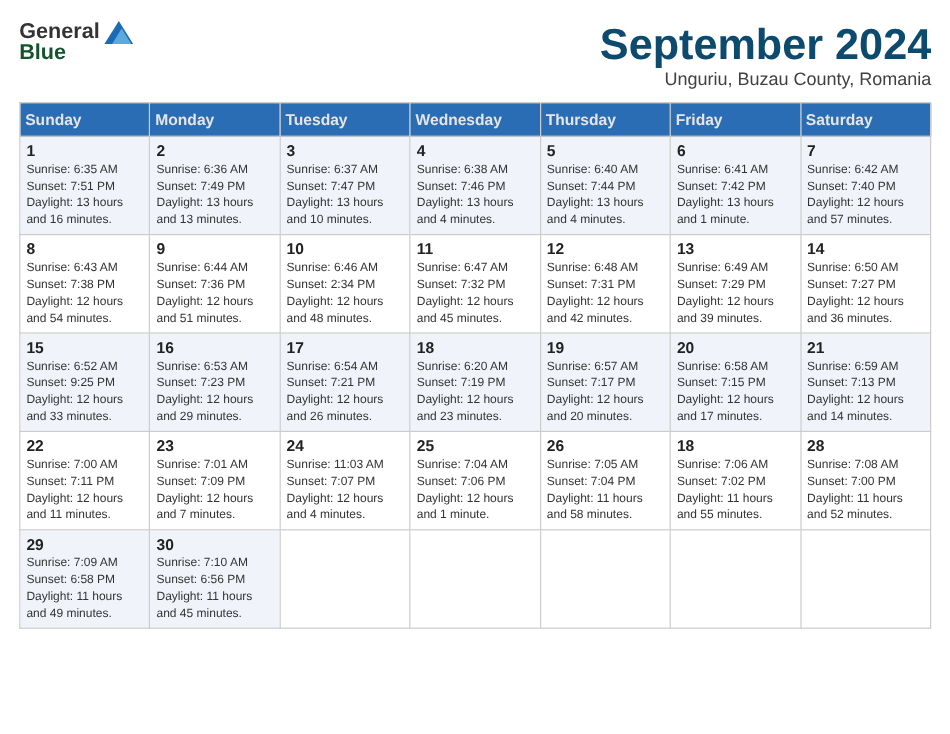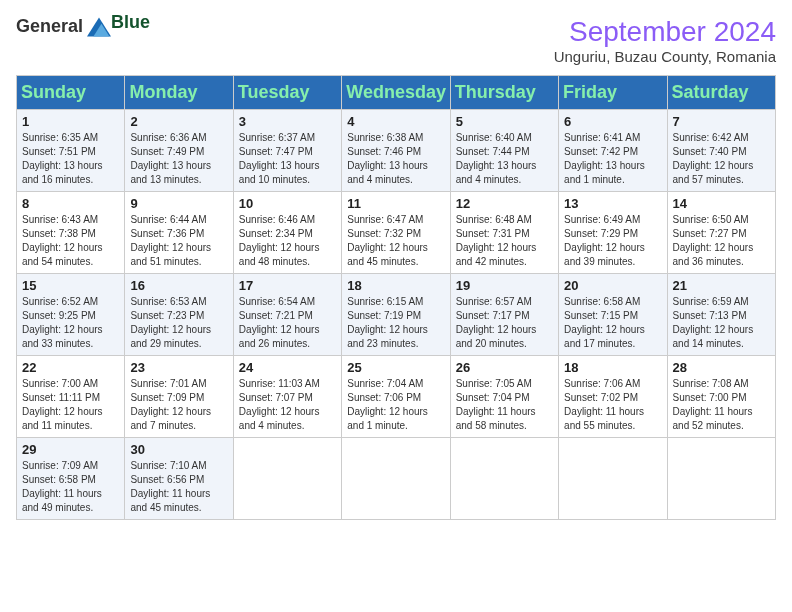--- a/index.html
+++ b/index.html
@@ -11,21 +11,21 @@
       padding: 16px;
     }
     .header {
       display: flex;
       align-items: flex-start;
       justify-content: space-between;
       margin-bottom: 10px;
     }
     .logo {
       display: flex;
-      flex-direction: row;
+      flex-direction: column;
       align-items: flex-start;
     }
     .logo-text {
       display: flex;
       align-items: center;
       gap: 2px;
     }
     .logo-general {
       font-size: 18px;
       font-weight: bold;
@@ -38,37 +38,37 @@
     }
     .logo-icon {
       width: 24px;
       height: 20px;
       margin-left: 2px;
     }
     .title-block {
       text-align: right;
     }
     .month-title {
-      font-size: 28px;
-      font-weight: normal;
-      color: #8b5cf6;
+      font-size: 36px;
+      font-weight: bold;
+      color: #0c4a6e;
     }
     .subtitle {
       font-size: 15px;
       color: #404040;
     }
     table {
       width: 100%;
       border-collapse: collapse;
       table-layout: fixed;
     }
     thead tr th {
       background-color: #2a6db5;
-      color: #86efac;
-      font-size: 18px;
+      color: #e5e5e5;
+      font-size: 13px;
       font-weight: bold;
       padding: 6px 4px;
       text-align: left;
       border: 1px solid #ccc;
     }
     tbody tr td {
       vertical-align: top;
       border: 1px solid #ccc;
       padding: 4px 5px;
       font-size: 10.5px;
@@ -266,21 +266,21 @@
         <span class="day-num">17</span>
         <div class="day-info">
           <span>Sunrise: 6:54 AM</span><br>
           <span>Sunset: 7:21 PM</span><br>
           <span>Daylight: 12 hours and 26 minutes.</span>
         </div>
       </td>
         <td>
         <span class="day-num">18</span>
         <div class="day-info">
-          <span>Sunrise: 6:15 AM</span><br>
+          <span>Sunrise: 6:20 AM</span><br>
           <span>Sunset: 7:19 PM</span><br>
           <span>Daylight: 12 hours and 23 minutes.</span>
         </div>
       </td>
         <td>
         <span class="day-num">19</span>
         <div class="day-info">
           <span>Sunrise: 6:57 AM</span><br>
           <span>Sunset: 7:17 PM</span><br>
           <span>Daylight: 12 hours and 20 minutes.</span>
@@ -301,21 +301,21 @@
           <span>Sunset: 7:13 PM</span><br>
           <span>Daylight: 12 hours and 14 minutes.</span>
         </div>
       </td>
       </tr>
       <tr>
         <td>
         <span class="day-num">22</span>
         <div class="day-info">
           <span>Sunrise: 7:00 AM</span><br>
-          <span>Sunset: 11:11 PM</span><br>
+          <span>Sunset: 7:11 PM</span><br>
           <span>Daylight: 12 hours and 11 minutes.</span>
         </div>
       </td>
         <td>
         <span class="day-num">23</span>
         <div class="day-info">
           <span>Sunrise: 7:01 AM</span><br>
           <span>Sunset: 7:09 PM</span><br>
           <span>Daylight: 12 hours and 7 minutes.</span>
         </div>

